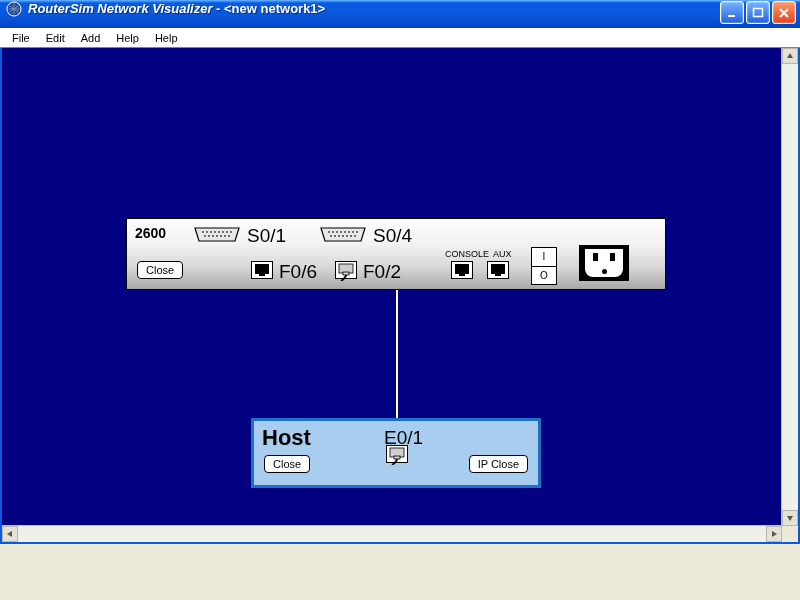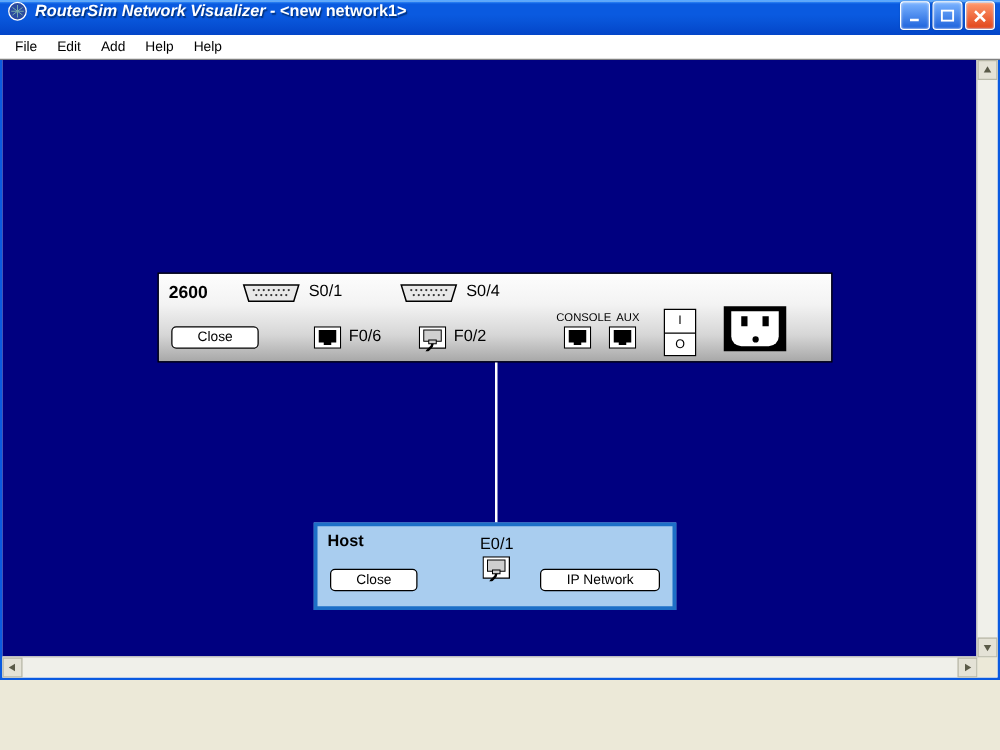--- a/index.html
+++ b/index.html
@@ -79,25 +79,25 @@
   
   .device-router {
     position:absolute; left:124px; top:170px; width:540px; height:72px;
     background:linear-gradient(to bottom,#fdfdfd 0%,#f3f3f3 35%,#d6d6d6 70%,#a8a8a8 100%);
     border:1px solid #000;
     box-sizing:border-box;
   }
   .router-label { position:absolute; left:8px; top:6px; font-size:14px; font-weight:bold; color:#000;}
   .btn {
     background:#fff; border:1px solid #000; border-radius:4px;
-    padding:2px 20px; font-size:11px; cursor:default;
+    padding:2px 8px; font-size:11px; cursor:default;
     font-family:inherit;
   }
   .router-close {position:absolute; left:10px; top:42px;}
-  .port-label { font-size:13px; color:#000; position:absolute;}
+  .port-label { font-size:19px; color:#000; position:absolute;}
   .small-label {font-size:9px; color:#000; position:absolute;}
 
   .serial-port { position:absolute; width:48px; height:15px; }
   .eth-port { position:absolute; width:22px; height:18px; }
   .eth-port-v2 { position:absolute; width:22px; height:18px; }
 
   .switch-panel {
     position:absolute; width:24px; height:36px; border:1px solid #000; background:#fff;
     display:flex; flex-direction:column;
   }
@@ -116,21 +116,21 @@
     position:absolute; left:394px; top:242px; width:2px; height:128px; background:#fff;
   }
 
   
   .device-host {
     position:absolute; left:249px; top:370px; width:290px; height:70px;
     background:#a9cdef;
     border:3px solid #1d6fc7;
     box-sizing:border-box;
   }
-  .host-label {position:absolute; left:8px; top:4px; font-size:13px; font-weight:bold; color:#000;}
+  .host-label {position:absolute; left:8px; top:4px; font-size:22px; font-weight:bold; color:#000;}
   .host-close {position:absolute; left:10px; top:34px;}
   .host-ipcfg {position:absolute; right:10px; top:34px;}
 </style>
 </head>
 <body>
 
 <div class="titlebar">
   <span class="appicon">
     <svg viewBox="0 0 16 16">
         <circle cx="8" cy="8" r="7" fill="#2a4aa0" stroke="#fff" stroke-width="1"></circle>
@@ -282,21 +282,21 @@
       <span class="port-label" style="left:130px; top:6px;">E0/1</span>
       <span class="eth-port-v2" style="left:132px; top:24px;">
         <svg viewBox="0 0 22 20">
             <rect x="0.5" y="0.5" width="21" height="17" fill="#fff" stroke="#000"></rect>
             <rect x="4" y="3" width="14" height="9" fill="#cfcfcf" stroke="#000" stroke-width="0.8"></rect>
             <rect x="8" y="11" width="6" height="3" fill="#cfcfcf" stroke="#000" stroke-width="0.8"></rect>
             <path d="M11 14 C11 18 6 18 6 22" stroke="#000" stroke-width="2" fill="none"></path>
           </svg>
       </span>
 
-      <button class="btn host-ipcfg">IP Network</button>
+      <button class="btn host-ipcfg">IP Close</button>
     </div>
 
   </div>
 
   <div class="scroll-v">
     <div class="arrow up">
         <svg viewBox="0 0 8 8">
           <polygon points="4,1 7,6 1,6" fill="#5a5a48"></polygon>
         </svg>
       </div>

